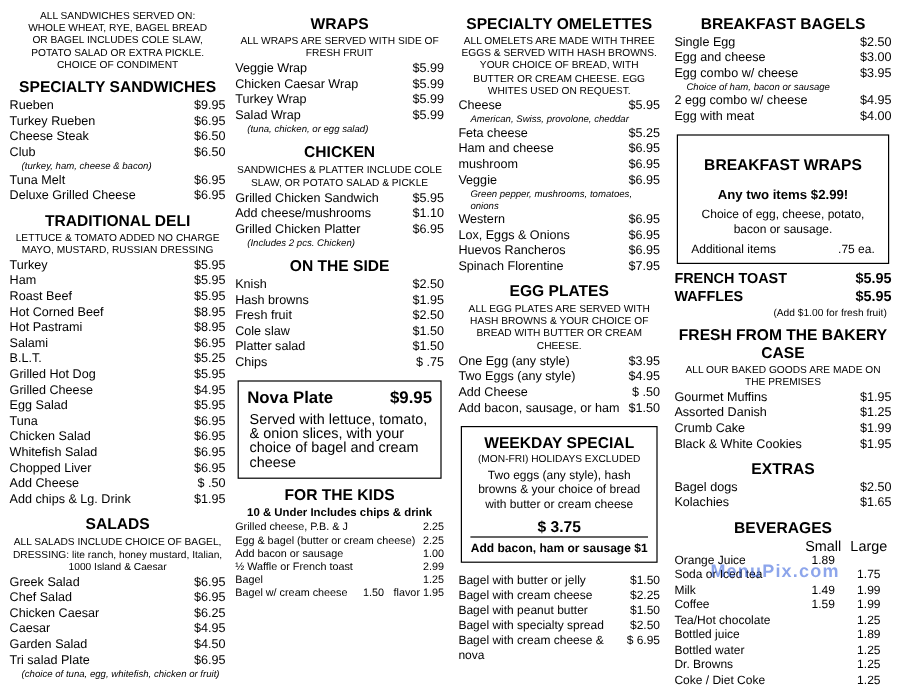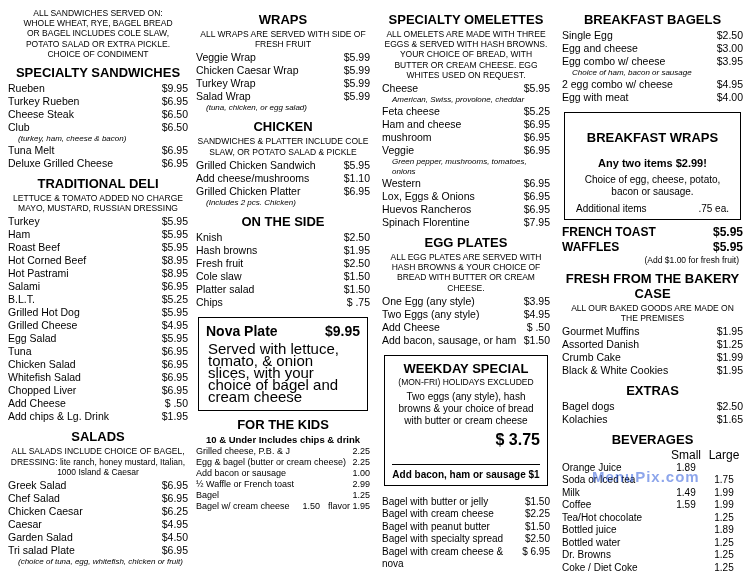--- a/index.html
+++ b/index.html
@@ -23,26 +23,26 @@
   .nm   { flex:1 1 auto; }
   .pr   { margin-left:4px; white-space:nowrap; }
   .tail { margin-left:8px; font-size:9px; white-space:nowrap; }
   .sub  { font-size:8px; font-style:italic; line-height:10px; padding-left:10px; }
 
   .box { border:1.6px solid #000; margin:8px 2px 5px; padding:5px 7px; }
 
   
   .nova-head { display:flex; justify-content:space-between; align-items:baseline; margin-bottom:4px;gap:6px; }
   .nova-title, .nova-price { font-size:14px; font-weight:bold; }
-  .nova-body { font-size:15px; line-height:12px; padding:0 2px 2px; }
+  .nova-body { font-size:12px; line-height:12px; padding:0 2px 2px; }
 
   
   .wtitle { margin:0 0 1px; }
   .wbody  { font-size:10px; line-height:12px; text-align:center; margin:4px 0; }
-  .wprice { font-size:16px; font-weight:bold; text-align:right; margin:2px 0 15px; }
+  .wprice { font-size:13px; font-weight:bold; text-align:center; margin:2px 0 1px; }
   .waddon { font-size:10px; font-weight:bold; text-align:center; border-top:1.4px solid #000; padding-top:4px; }
 
   
   .bwtitle { margin:12px; }
   .bwdeal  { font-size:11px; font-weight:bold; text-align:center; margin:1px 0 5px; }
   .bwbody  { font-size:10px; line-height:12px; text-align:center; margin-bottom:5px; }
   .bwextra { display:flex; justify-content:space-between; font-size:10px; padding:0 4px; }
 
   .bold-rows .row { font-weight:bold; font-size:12px; line-height:15px; }
   .small-right { font-size:8.5px; text-align:right; padding-right:4px; margin-bottom:2px; }

